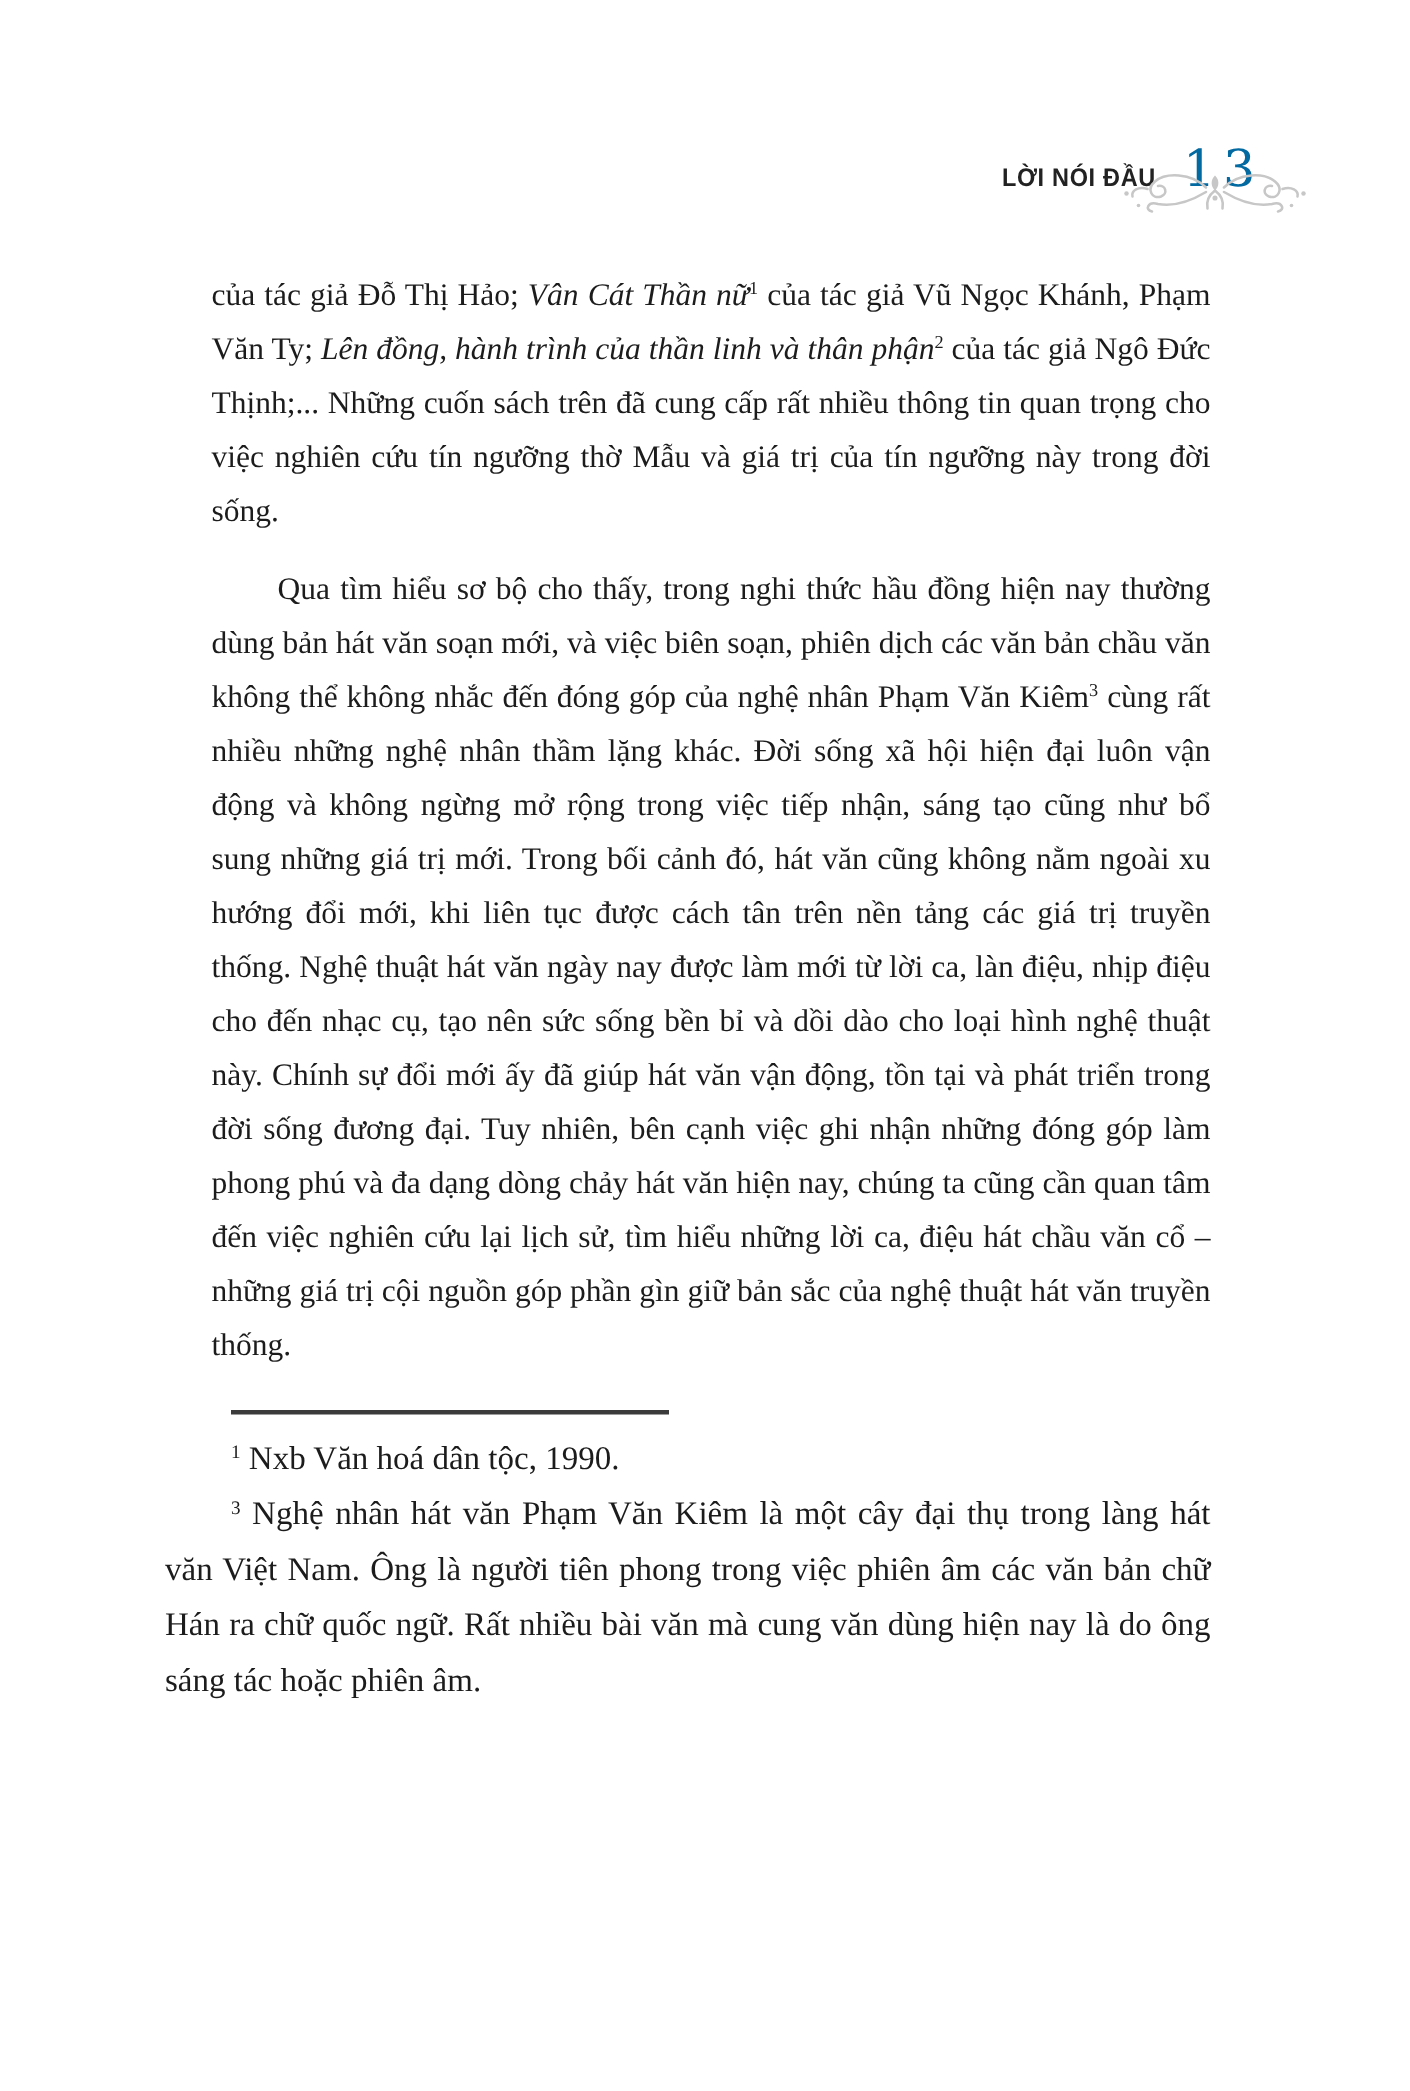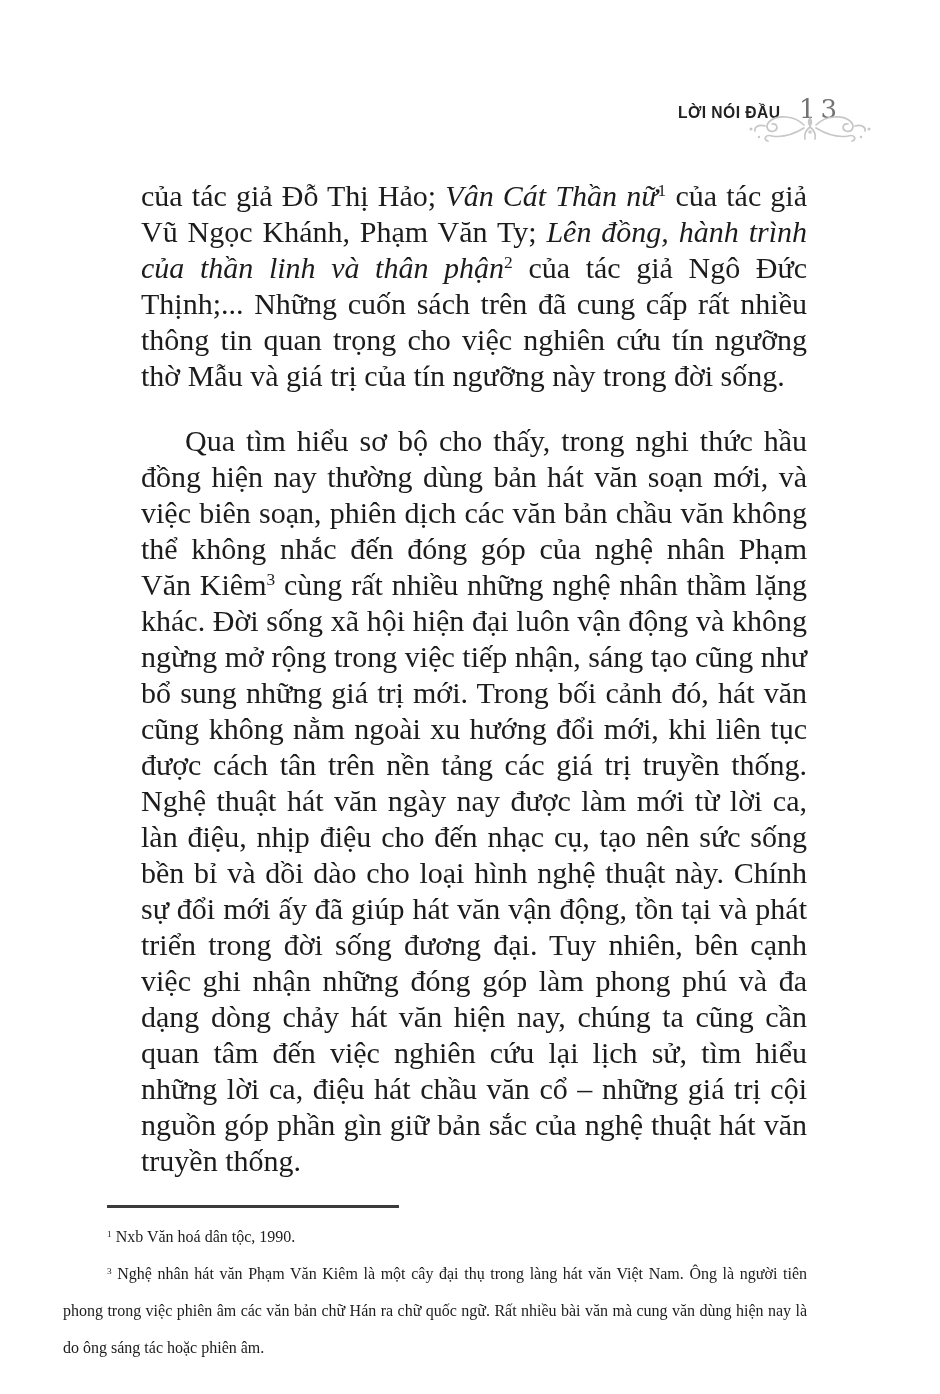--- a/index.html
+++ b/index.html
@@ -36,59 +36,59 @@
     font-weight: 700;
     letter-spacing: 0.5px;
     transform: scaleX(0.92);
     transform-origin: right center;
     color: #222;
     white-space: nowrap;
   }
   .page-number-wrap { position: relative; display: inline-block; }
   .page-number {
     font-family: "DejaVu Serif", "Liberation Serif", serif;
-    font-size: 26px;
+    font-size: 34px;
     letter-spacing: 5px;
-    color: #737373;
+    color: #0369a1;
     line-height: 1;
   }
   .flourish {
     position: absolute;
     top: 16px;
     right: -34px;
     width: 132px;
     height: 34px;
     color: var(--ornament);
     pointer-events: none;
   }
 
   
   .text-column {
     position: relative;
     margin: 178px 133px 0 141px; 
-    font-size: 30px;
+    font-size: 21px;
     line-height: 36px;
     text-align: justify;
     color: var(--text);
   }
-  .text-column p + p { margin-top: 29px; }
+  .text-column p + p { margin-top: 16px; }
   p.indent { text-indent: 44px; }
   em { font-style: italic; }
   sup {
     font-size: 0.58em;
     line-height: 0;
     vertical-align: baseline;
     position: relative;
     top: -0.55em;
   }
 
   
   .footnotes {
-    margin: 26px 133px 0 63px;
-    font-size: 16px;
+    margin: 26px 133px 0 110px;
+    font-size: 22px;
     line-height: 37px;
     text-align: justify;
   }
   .footnote-rule {
     width: 292px;
     margin-left: 44px;
     border: none;
     border-top: 3px solid var(--rule);
     margin-bottom: 10px;
   }

